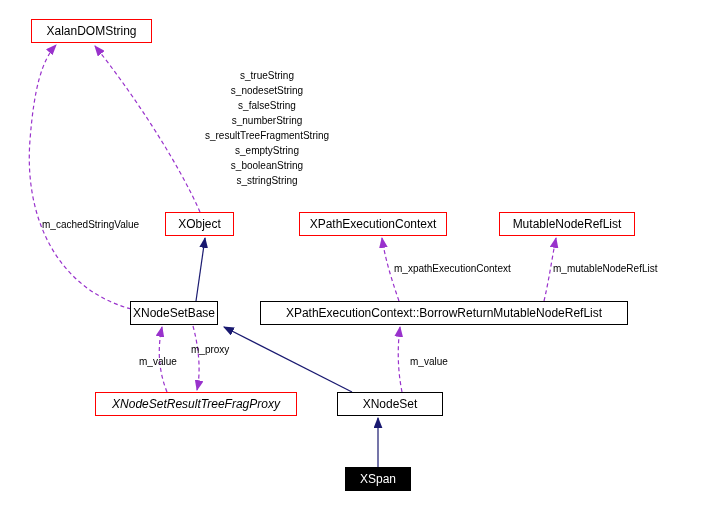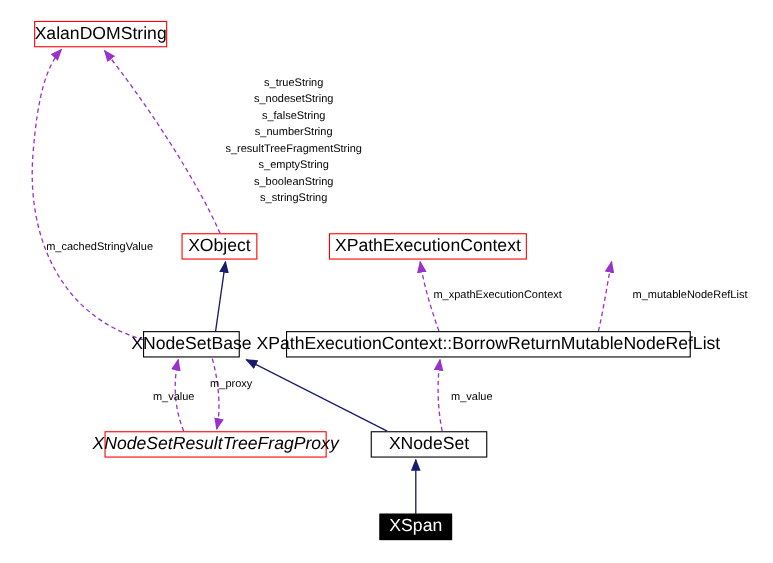--- a/index.html
+++ b/index.html
@@ -21,21 +21,21 @@
   }
   .edges{position:absolute;left:0;top:0;width:703px;height:512px;}
   .edge-inherit{stroke:var(--inheritance);fill:none;stroke-width:1.2;}
   .edge-usage{stroke:var(--usage);fill:none;stroke-width:1.2;stroke-dasharray:4 3;}
   .mk-inherit{fill:var(--inheritance);stroke:none;}
   .mk-usage{fill:var(--usage);stroke:none;}
   .node{
     position:absolute;height:24px;box-sizing:border-box;
     background:#ffffff;border:1px solid var(--node-border);
     display:flex;align-items:center;justify-content:center;
-    font-size:16px;color:#000;white-space:nowrap;cursor:pointer;
+    font-size:12px;color:#000;white-space:nowrap;cursor:pointer;
   }
   .node.red{border-color:var(--truncated-border);}
   .node.current{
     background:var(--current-bg);color:var(--current-text);
     border-color:var(--current-bg);cursor:default;
   }
   .elabel{
     position:absolute;font-size:10px;color:#000;
     white-space:pre-line;line-height:15px;
   }
@@ -65,22 +65,23 @@
     <path class="edge-usage" marker-end="url(#ah-usage)" d="M402,392 C398,372 397,350 400,327"></path>
     <path class="edge-usage" marker-end="url(#ah-usage)" d="M167,392 C159,372 157,350 162,327"></path>
     <path class="edge-usage" marker-end="url(#ah-usage)" d="M193,326 C199,348 201,372 197,390"></path>
     <path class="edge-inherit" marker-end="url(#ah-inherit)" d="M378,467 L378,418"></path>
   </svg>
 
   <div class="node red" style="left:31px;top:19px;width:121px;">XalanDOMString</div>
 
   <div class="node red" style="left:165px;top:212px;width:69px;">XObject</div>
 
-  <div class="node red" style="left:299px;top:212px;width:180px;">XPathExecutionContext</div>
+  <div class="node red" style="left:299px;top:212px;width:148px;">XPathExecutionContext</div>
 
+  <div class="node red" style="left:499px;top:212px;width:136px;">MutableNodeRefList</div>
 
   <div class="node" style="left:130px;top:301px;width:88px;">XNodeSetBase</div>
 
   <div class="node" style="left:260px;top:301px;width:368px;">XPathExecutionContext::BorrowReturnMutableNodeRefList</div>
 
   <div class="node red" style="left:95px;top:392px;width:202px;font-style:italic;">XNodeSetResultTreeFragProxy</div>
 
   <div class="node" style="left:337px;top:392px;width:106px;">XNodeSet</div>
 
   <div class="node current" style="left:345px;top:467px;width:66px;">XSpan</div>
@@ -91,21 +92,21 @@
 s_numberString
 s_resultTreeFragmentString
 s_emptyString
 s_booleanString
 s_stringString</div>
 
   <div class="elabel" style="left:42px;top:217px;">m_cachedStringValue</div>
 
   <div class="elabel" style="left:394px;top:261px;">m_xpathExecutionContext</div>
 
-  <div class="elabel" style="left:553px;top:261px;margin-left:22px;">m_mutableNodeRefList</div>
+  <div class="elabel" style="left:553px;top:261px;">m_mutableNodeRefList</div>
 
   <div class="elabel" style="left:139px;top:354px;">m_value</div>
 
   <div class="elabel" style="left:191px;top:342px;">m_proxy</div>
 
   <div class="elabel" style="left:410px;top:354px;">m_value</div>
 
 </div>
 
 </body></html>

